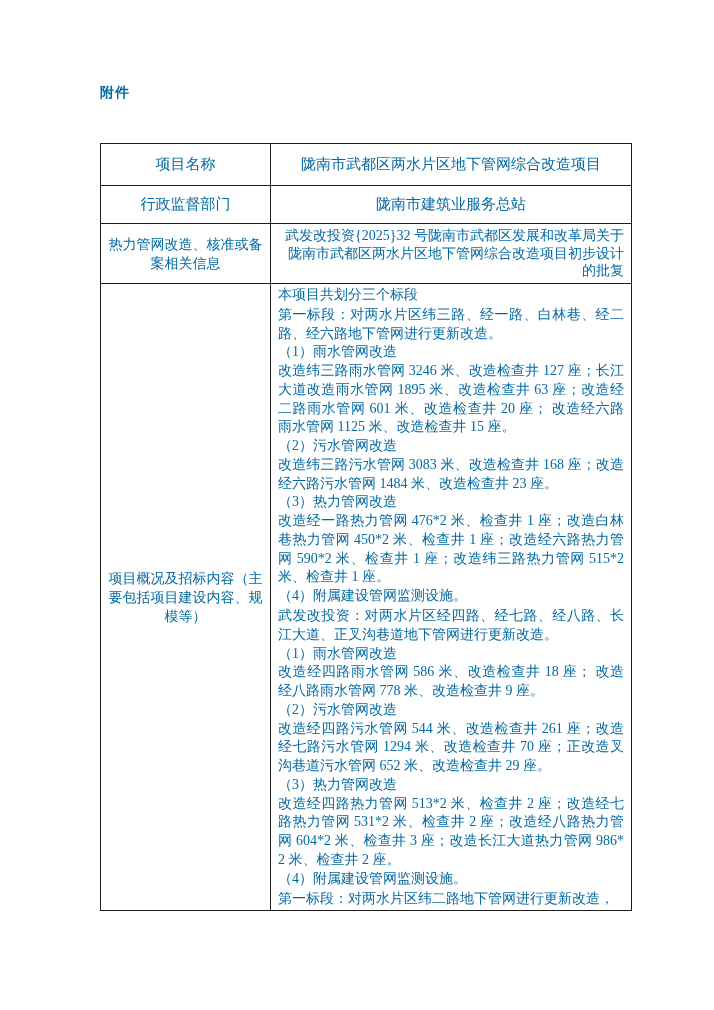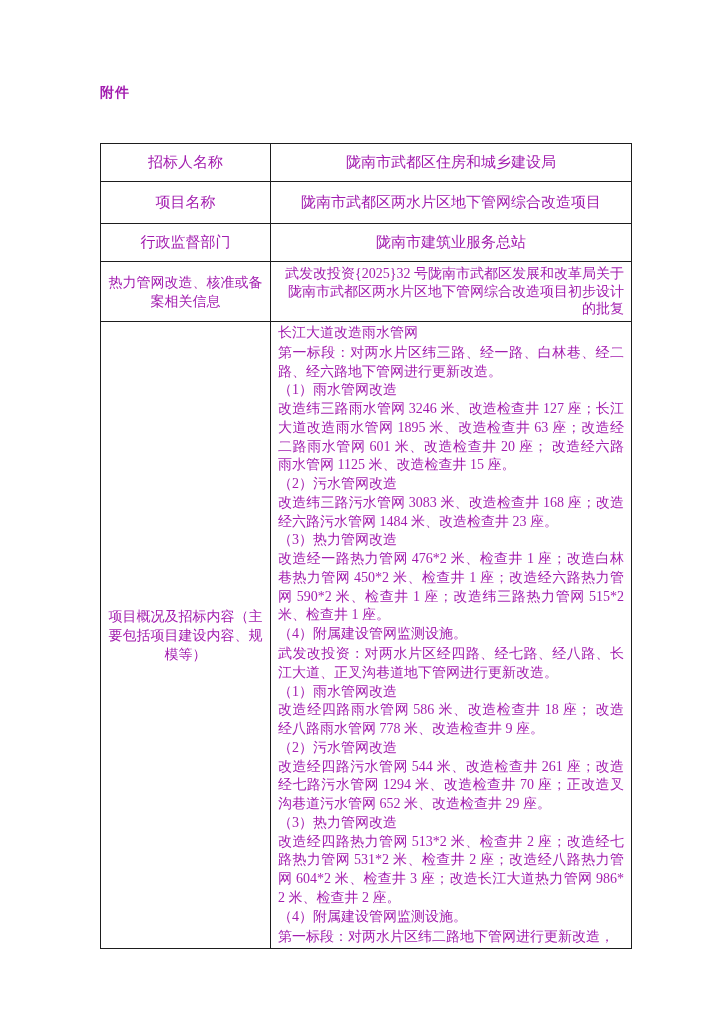--- a/index.html
+++ b/index.html
@@ -6,21 +6,21 @@
     margin: 0;
     padding: 0;
     background: #ffffff;
   }
   .page {
     position: relative;
     width: 714px;
     height: 1010px;
     background: #ffffff;
     font-family: "Liberation Serif", "DejaVu Serif", serif;
-    color: #a21caf;
+    color: #0369a1;
     overflow: hidden;
   }
   .attachment {
     position: absolute;
     left: 100px;
     top: 84px;
     font-size: 14px;
     font-weight: bold;
     letter-spacing: 1px;
   }
@@ -96,40 +96,36 @@
 
   <div class="attachment">附件</div>
 
 
   <table class="main">
     <colgroup>
       <col style="width:170px">
       <col style="width:361px">
     </colgroup>
     <tbody>
-      <tr class="r1">
-        <td class="label-cell">招标人名称</td>
-        <td class="value-cell">陇南市武都区住房和城乡建设局</td>
-      </tr>
       <tr class="r2">
         <td class="label-cell">项目名称</td>
         <td class="value-cell">陇南市武都区两水片区地下管网综合改造项目</td>
       </tr>
       <tr class="r3">
         <td class="label-cell">行政监督部门</td>
         <td class="value-cell">陇南市建筑业服务总站</td>
       </tr>
       <tr class="r4">
         <td class="label-cell small">热力管网改造、核准或备案相关信息</td>
         <td class="value-cell small">武发改投资{2025}32 号陇南市武都区发展和改革局关于陇南市武都区两水片区地下管网综合改造项目初步设计的批复</td>
       </tr>
       <tr class="r5">
         <td class="label-cell small">项目概况及招标内容（主要包括项目建设内容、规模等）</td>
         <td class="overview-cell">
-            <p>长江大道改造雨水管网</p>
+            <p>本项目共划分三个标段</p>
             <p><b>第一标段：</b>对两水片区纬三路、经一路、白林巷、经二路、经六路地下管网进行更新改造。</p>
             <p>（1）雨水管网改造</p>
             <p>改造纬三路雨水管网 3246 米、改造检查井 127 座；长江大道改造雨水管网 1895 米、改造检查井 63 座；改造经二路雨水管网 601 米、改造检查井 20 座； 改造经六路雨水管网 1125 米、改造检查井 15 座。</p>
             <p>（2）污水管网改造</p>
             <p>改造纬三路污水管网 3083 米、改造检查井 168 座；改造经六路污水管网 1484 米、改造检查井 23 座。</p>
             <p>（3）热力管网改造</p>
             <p>改造经一路热力管网 476*2 米、检查井 1 座；改造白林巷热力管网 450*2 米、检查井 1 座；改造经六路热力管网 590*2 米、检查井 1 座；改造纬三路热力管网 515*2 米、检查井 1 座。</p>
             <p>（4）附属建设管网监测设施。</p>
             <p><b>武发改投资：</b>对两水片区经四路、经七路、经八路、长江大道、正叉沟巷道地下管网进行更新改造。</p>
             <p>（1）雨水管网改造</p>

